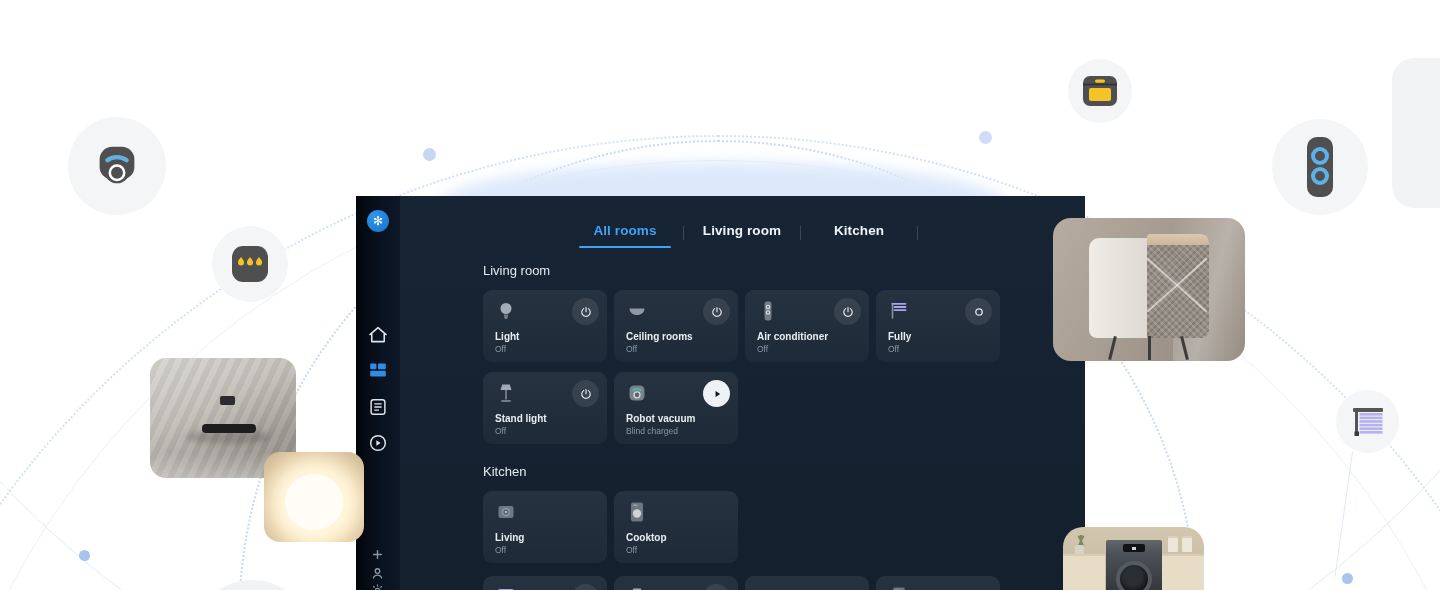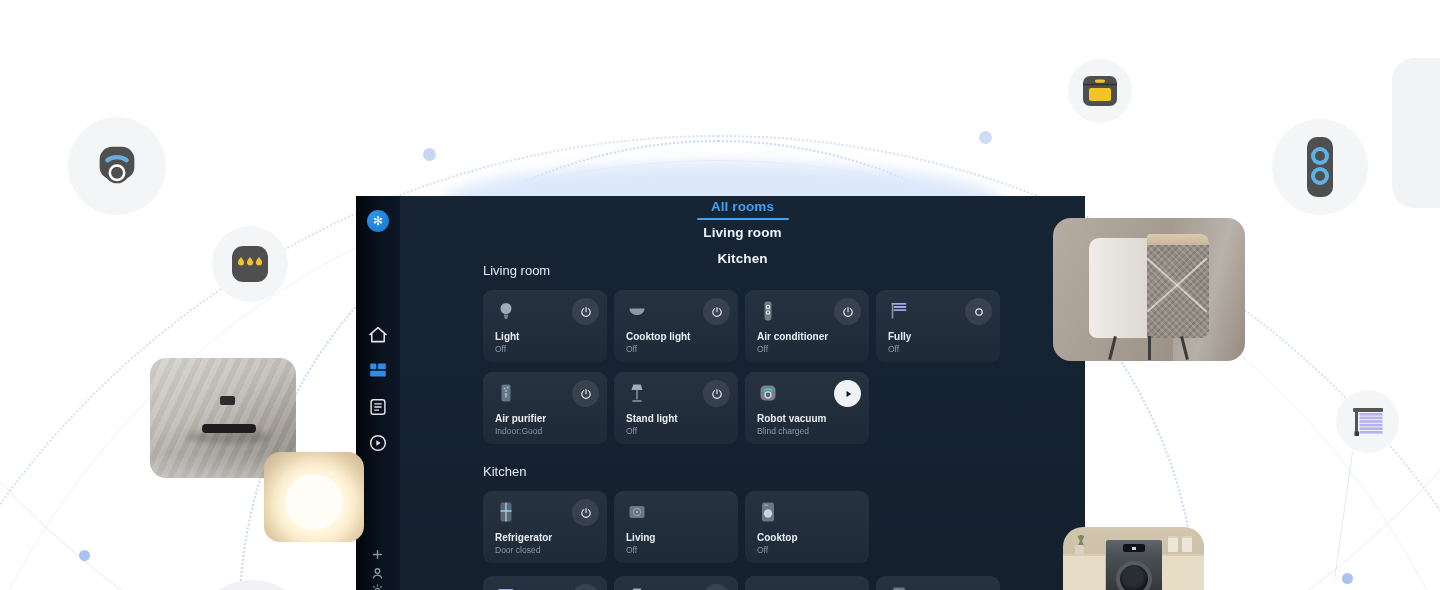--- a/index.html
+++ b/index.html
@@ -100,21 +100,21 @@
     background:radial-gradient(circle at 35% 30%, #2f97ea, #1872cd); color:#fff; font-size:12px;
     display:flex; align-items:center; justify-content:center; }
   .si { position:absolute; left:11px; width:22px; height:22px; cursor:pointer; }
   .si svg { width:100%; height:100%; }
   #si-home { top:128px; } #si-dash { top:163px; } #si-list { top:200px; } #si-play { top:236px; }
   .sb { position:absolute; left:13px; width:17px; height:17px; cursor:pointer; }
   .sb svg { width:100%; height:100%; }
   #sb-plus { top:350px; } #sb-user { top:369px; } #sb-gear { top:386px; }
 
   .tabs { position:absolute; left:44px; right:0; top:22px; height:30px; display:flex;
-    justify-content:center; align-items:center;flex-direction:column; }
+    justify-content:center; align-items:center; }
   .tab { width:116px; text-align:center; position:relative; height:30px; line-height:26px;
     font-size:13.5px; font-weight:700; color:#eef3f8; letter-spacing:.1px; cursor:pointer; }
   .tab.active { color:#3ea2f7; }
   .underline { position:absolute; left:12px; right:12px; bottom:0; height:2px; background:#3ea2f7; border-radius:1px; }
   .tab-div { width:1px; height:14px; background:#3b4757; }
 
   .section { position:absolute; left:127px; }
   .sec-0 { top:67px; } .sec-1 { top:268px; } .sec-2 { top:380px; }
   .sec-title { font-size:13px; color:#e4eaf0; margin-bottom:12px; font-weight:500; }
   .cards { display:grid; grid-template-columns:repeat(4,124px); gap:10px 7px; }
@@ -313,21 +313,21 @@
             <div class="card">
               <span class="dic"><svg viewBox="0 0 24 24">
                   <path d="M4.5 9.5h15c0 3.9-3.4 6.5-7.5 6.5s-7.5-2.6-7.5-6.5z" fill="#8f98a3"></path>
                 </svg></span>
               <span class="btn power">
                 <svg viewBox="0 0 24 24" fill="none" stroke="#e3e9ef" stroke-width="2" stroke-linecap="round">
                   <path d="M12 4.5v7"></path>
                   <path d="M8 6.2a7.2 7.2 0 1 0 8 0"></path>
                 </svg>
               </span>
-              <span class="dname">Cooktop light</span>
+              <span class="dname">Ceiling rooms</span>
               <span class="dstat">Off</span>
             </div>
             <div class="card">
               <span class="dic"><svg viewBox="0 0 24 24">
                   <rect x="8.5" y="2.5" width="7" height="19" rx="2.4" fill="#737d88"></rect>
                   <circle cx="12" cy="8" r="1.7" fill="none" stroke="#dfe4ea" stroke-width="1.1"></circle>
                   <circle cx="12" cy="13.5" r="1.7" fill="none" stroke="#dfe4ea" stroke-width="1.1"></circle>
                 </svg></span>
               <span class="btn power">
                 <svg viewBox="0 0 24 24" fill="none" stroke="#e3e9ef" stroke-width="2" stroke-linecap="round">
@@ -343,39 +343,20 @@
                   <path d="M5.5 4.5v14.5" stroke="#8b93a0" stroke-width="1.6" stroke-linecap="round"></path>
                   <path d="M5.5 4.8h13M7.5 8h11M7.5 11.2h11" stroke="#a9a4e8" stroke-width="1.8" stroke-linecap="round"></path>
                 </svg></span>
               <span class="btn ring">
                 <svg viewBox="0 0 24 24" fill="none" stroke="#e3e9ef" stroke-width="2.2">
                   <circle cx="12" cy="12" r="5.5"></circle>
                 </svg>
               </span>
               <span class="dname">Fully</span>
               <span class="dstat">Off</span>
-            </div>
-            <div class="card">
-              <span class="dic"><svg viewBox="0 0 24 24">
-                  <rect x="7.5" y="3.5" width="9" height="17" rx="2" fill="#6b7480"></rect>
-                  <g fill="#7ad1f0">
-                    <circle cx="10.5" cy="7.5" r="0.9"></circle>
-                    <circle cx="13.8" cy="6.5" r="0.9"></circle>
-                    <circle cx="12" cy="10" r="0.9"></circle>
-                    <path d="M12 11.5l1.4 2.4h-2.8zM12 17l1.4-2.4h-2.8z"></path>
-                  </g>
-                </svg></span>
-              <span class="btn power">
-                <svg viewBox="0 0 24 24" fill="none" stroke="#e3e9ef" stroke-width="2" stroke-linecap="round">
-                  <path d="M12 4.5v7"></path>
-                  <path d="M8 6.2a7.2 7.2 0 1 0 8 0"></path>
-                </svg>
-              </span>
-              <span class="dname">Air purifier</span>
-              <span class="dstat">Indoor:Good</span>
             </div>
             <div class="card">
               <span class="dic"><svg viewBox="0 0 24 24">
                   <path d="M8.2 3.5h7.6l1.7 5.5H6.5z" fill="#a2abb5"></path>
                   <path d="M12 9v9.5" stroke="#8f98a3" stroke-width="1.4"></path>
                   <path d="M8 20h8" stroke="#8f98a3" stroke-width="1.6" stroke-linecap="round"></path>
                 </svg></span>
               <span class="btn power">
                 <svg viewBox="0 0 24 24" fill="none" stroke="#e3e9ef" stroke-width="2" stroke-linecap="round">
                   <path d="M12 4.5v7"></path>
@@ -399,34 +380,20 @@
               <span class="dname">Robot vacuum</span>
               <span class="dstat">Blind charged</span>
             </div>
           </div>
         </div>
         <div class="section sec-1">
           <div class="sec-title">Kitchen</div>
           <div class="cards">
             <div class="card">
               <span class="dic"><svg viewBox="0 0 24 24">
-                  <rect x="6.5" y="2.5" width="11" height="19" rx="2" fill="#5e6873"></rect>
-                  <path d="M12 2.5v19M6.5 11h11" stroke="#8fd0f2" stroke-width="1.4"></path>
-                </svg></span>
-              <span class="btn power">
-                <svg viewBox="0 0 24 24" fill="none" stroke="#e3e9ef" stroke-width="2" stroke-linecap="round">
-                  <path d="M12 4.5v7"></path>
-                  <path d="M8 6.2a7.2 7.2 0 1 0 8 0"></path>
-                </svg>
-              </span>
-              <span class="dname">Refrigerator</span>
-              <span class="dstat">Door closed</span>
-            </div>
-            <div class="card">
-              <span class="dic"><svg viewBox="0 0 24 24">
                   <rect x="4.5" y="6" width="15" height="12" rx="2" fill="#6d7885"></rect>
                   <circle cx="12" cy="12" r="3.4" fill="#5b6572" stroke="#9aa5b1" stroke-width="1.1"></circle>
                   <circle cx="12" cy="12" r="1" fill="#cfd6dd"></circle>
                 </svg></span>
               <span class="dname">Living</span>
               <span class="dstat">Off</span>
             </div>
             <div class="card">
               <span class="dic"><svg viewBox="0 0 24 24">
                   <rect x="6" y="2.5" width="12" height="19" rx="2" fill="#6d7783"></rect>

